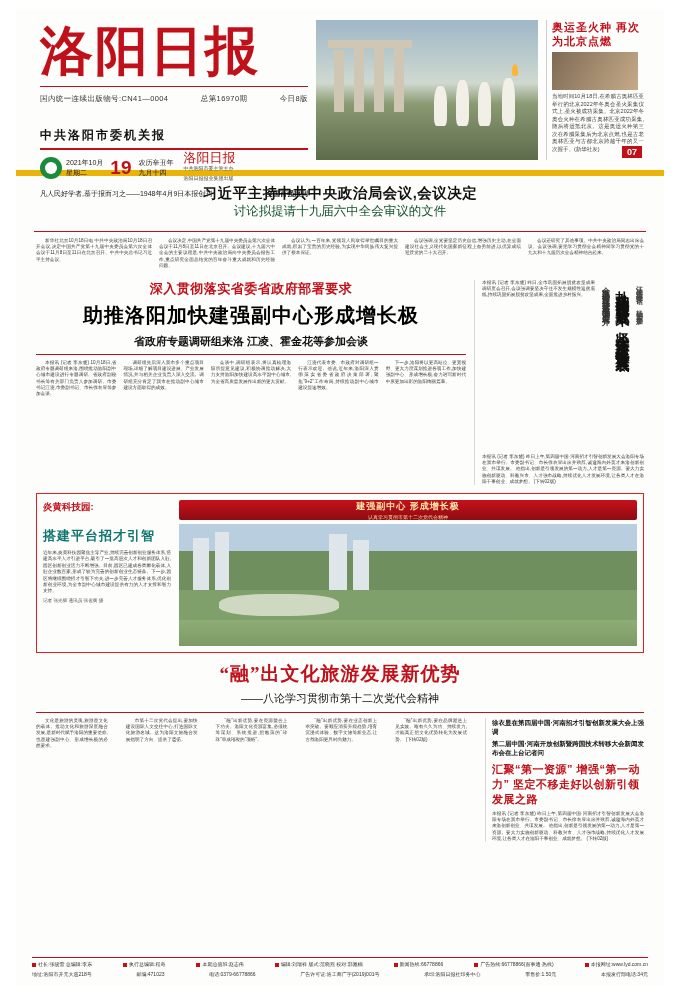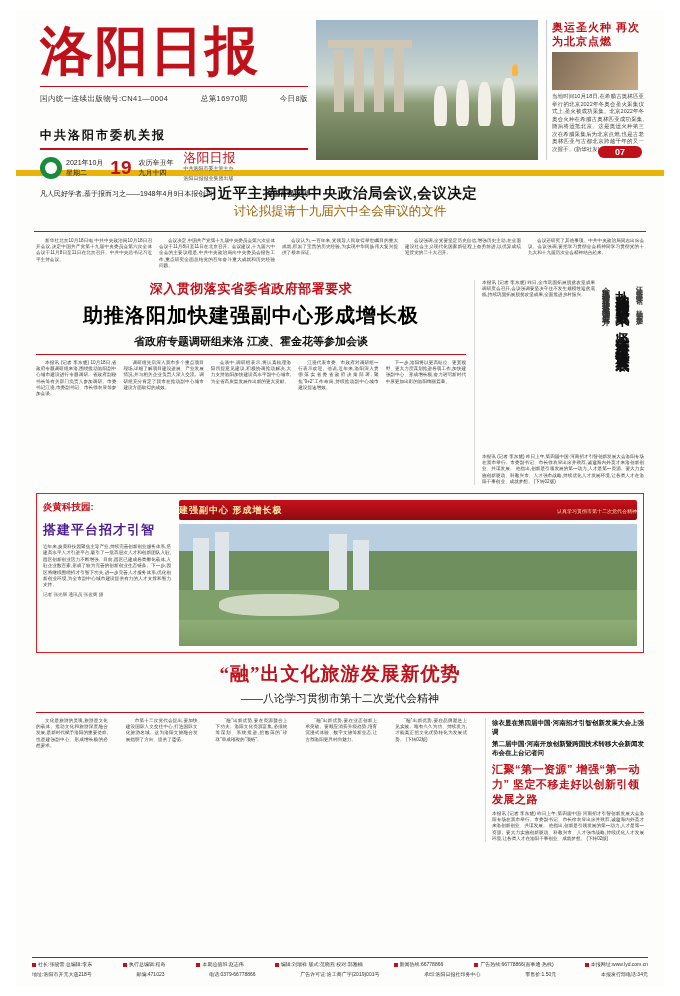--- a/index.html
+++ b/index.html
@@ -25,27 +25,27 @@
   .mast-hand{font-family:"Liberation Serif",serif;color:#c0111a;font-size:13px;}
 
   .mast-photo{position:absolute;left:300px;top:10px;width:222px;height:140px;overflow:hidden;}
   .mast-photo .sky{position:absolute;inset:0;background:linear-gradient(#9fb7c8,#cfd9cf 45%,#8a9a72 60%,#5d6b4b);}
   .ruin{position:absolute;background:#cfc6b4;}
   .figure{position:absolute;background:#f2efe6;border-radius:40% 40% 20% 20%;}
   .mast-right{position:absolute;left:530px;top:10px;width:92px;height:140px;border-left:1px solid #ccc;padding-left:5px;}
   .mr-title{color:#c0111a;font-weight:bold;font-size:11px;line-height:14px;letter-spacing:1px;}
   .mr-img{margin-top:4px;width:86px;height:38px;background:linear-gradient(120deg,#7e6a55,#c6ab88);}
   .mr-text{font-size:5.5px;color:#444;line-height:7.5px;margin-top:3px;text-align:justify;}
-  .pagebadge{position:absolute;right:2px;bottom:2px;background:#c0111a;color:#fff;font-size:9px;padding:1px 17px;font-weight:bold;border-radius:6px;}
+  .pagebadge{position:absolute;right:2px;bottom:2px;background:#c0111a;color:#fff;font-size:9px;padding:1px 5px;font-weight:bold;}
 
   
   .lead{padding:8px 20px 4px;text-align:center;}
   .lead-kicker{font-size:14.5px;font-weight:bold;color:#111;letter-spacing:.5px;}
   .lead-head{font-family:"Liberation Serif","DejaVu Serif",serif;font-size:31px;font-weight:bold;color:#000;letter-spacing:1px;margin:7px 0 6px;}
-  .lead-sub{font-size:12.5px;color:#a16207;}
+  .lead-sub{font-size:12.5px;color:#14532d;}
   .hr-red{border-top:1px solid #c0111a;margin:7px 18px 0;}
 
   
   .cols{display:flex;gap:7px;padding:6px 20px 0;}
   .col{flex:1;font-size:4.6px;line-height:6.2px;color:#3a3a3a;text-align:justify;}
   .col p{margin:0 0 3px;}
   .col .ind{text-indent:9px;}
 
   
   .sect2{display:flex;padding:8px 20px 0;gap:8px;}
@@ -55,24 +55,24 @@
   .s2-sub{text-align:center;font-size:11px;color:#111;font-weight:bold;margin-bottom:5px;}
   .s2-rule{border-top:1px solid #c0111a;margin:0 0 5px;}
   .s2-cols{display:flex;gap:7px;}
   .s2-right{flex:1;border-left:1px solid #d8d8d8;padding-left:7px;}
   .vert-head{font-family:"Liberation Serif",serif;font-weight:bold;font-size:14px;color:#111;writing-mode:vertical-rl;text-orientation:upright;letter-spacing:2px;height:170px;}
 
   
   .adbox{position:relative;margin:8px 20px 0;border:1.5px solid #e02020;padding:6px;display:flex;gap:8px;}
   .ad-left{flex:0 0 128px;}
   .ad-title{color:#c0111a;font-size:9.5px;font-weight:bold;line-height:13px;}
-  .ad-title2{font-size:13px;font-weight:bold;color:#4c1d95;letter-spacing:1px;margin-top:8px;}
+  .ad-title2{font-size:13px;font-weight:bold;color:#0f766e;letter-spacing:1px;margin-top:14px;}
   .ad-body{font-size:4.6px;line-height:6.4px;color:#3a3a3a;text-align:justify;margin-top:5px;}
   .ad-right{flex:1;}
-  .ad-banner{height:20px;background:linear-gradient(#c8101a,#8e0b12);border-radius:2px;display:flex;align-items:center;justify-content:space-between;color:#ffe8a3;}
+  .ad-banner{height:20px;background:linear-gradient(#c8101a,#8e0b12);border-radius:2px;display:flex;flex-direction:column;align-items:center;justify-content:flex-start;color:#ffe8a3;}
   .ad-banner .b1{font-size:9px;font-weight:bold;letter-spacing:1px;color:#ffe9a8;}
   .ad-banner .b2{font-size:5px;color:#ffd9a0;margin-top:1px;}
   .ad-photo{margin-top:4px;height:122px;background:linear-gradient(#b9cede 0 22%,#6f8f5e 22% 55%,#8fae76 55% 78%,#7d9a66);position:relative;overflow:hidden;}
   .bldg{position:absolute;background:#dfe6ea;}
   .ad-credit{font-size:4.6px;color:#555;margin-top:3px;}
 
   
   .sect3{padding:8px 20px 0;}
   .s3-head{text-align:center;font-family:"Liberation Serif",serif;font-size:19px;font-weight:bold;color:#c0111a;letter-spacing:1px;}
   .s3-sub{text-align:center;font-size:11px;color:#111;margin-top:4px;}

